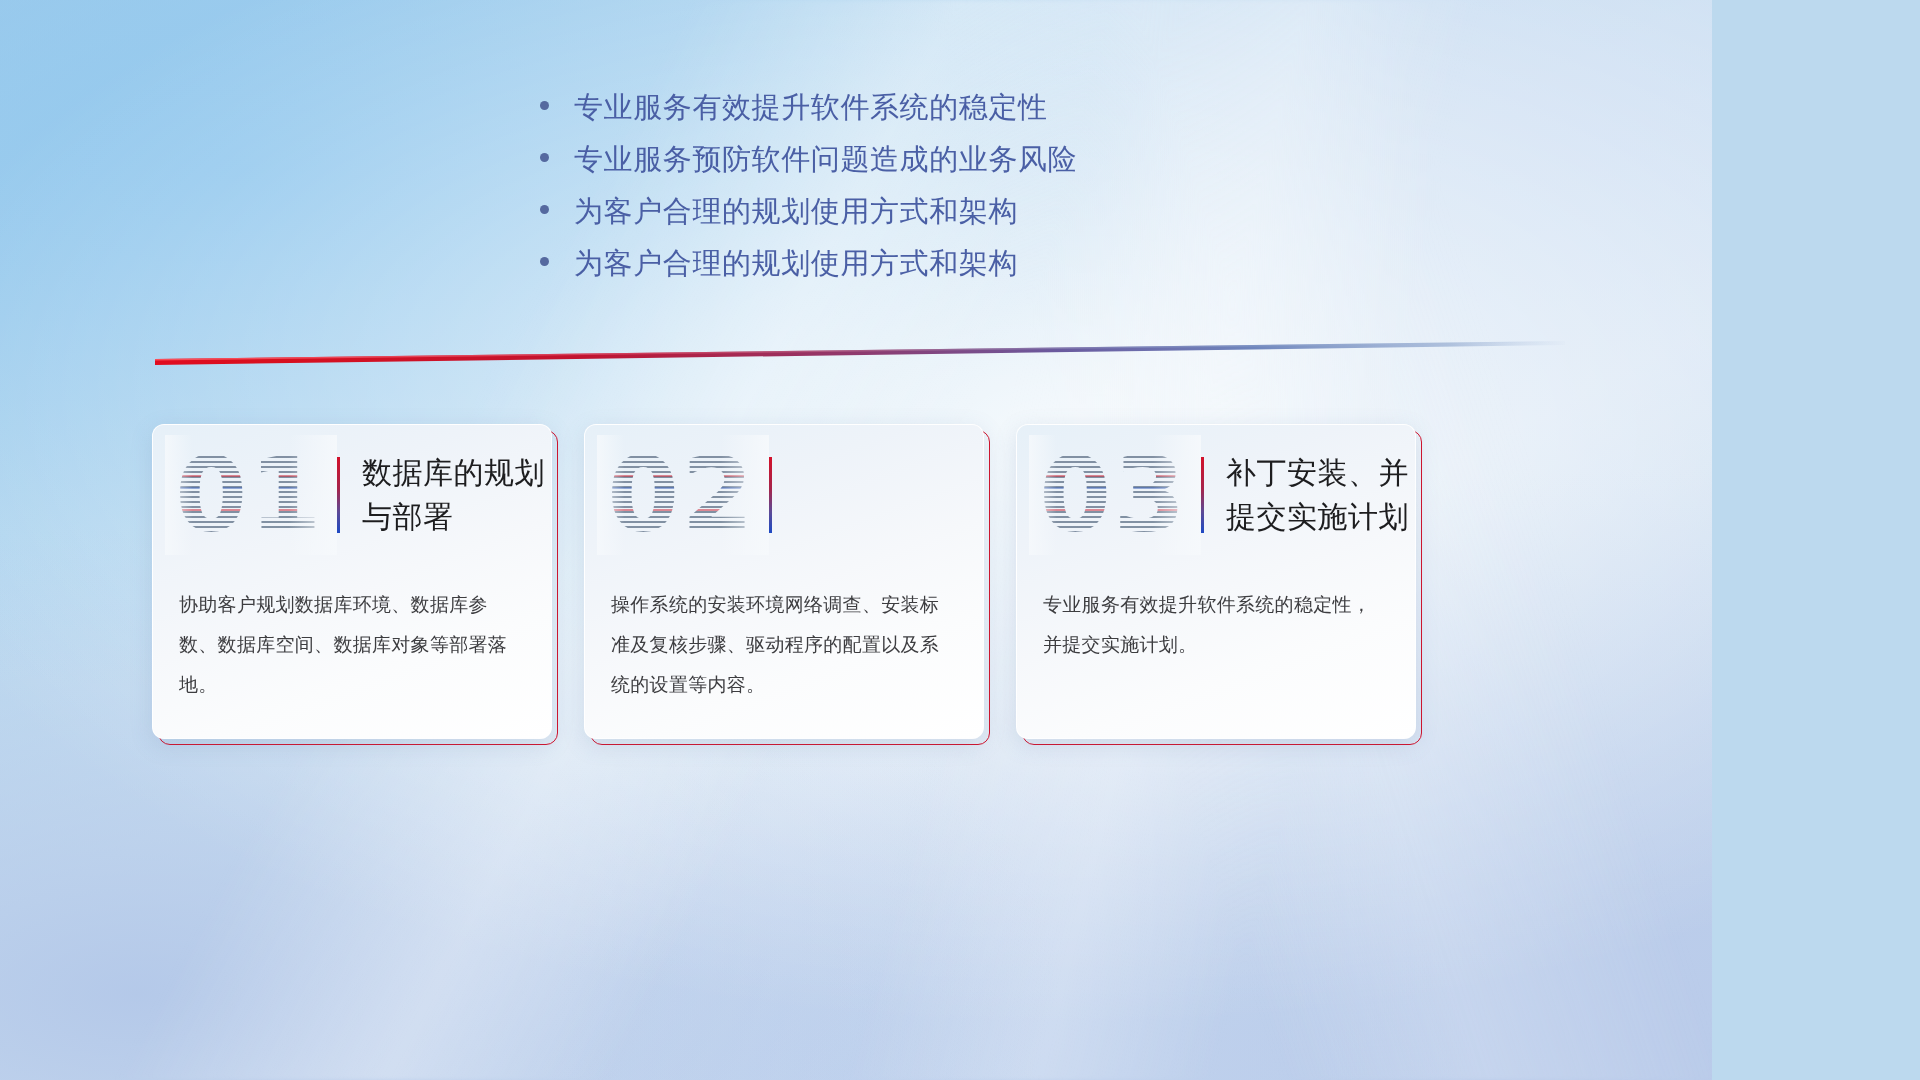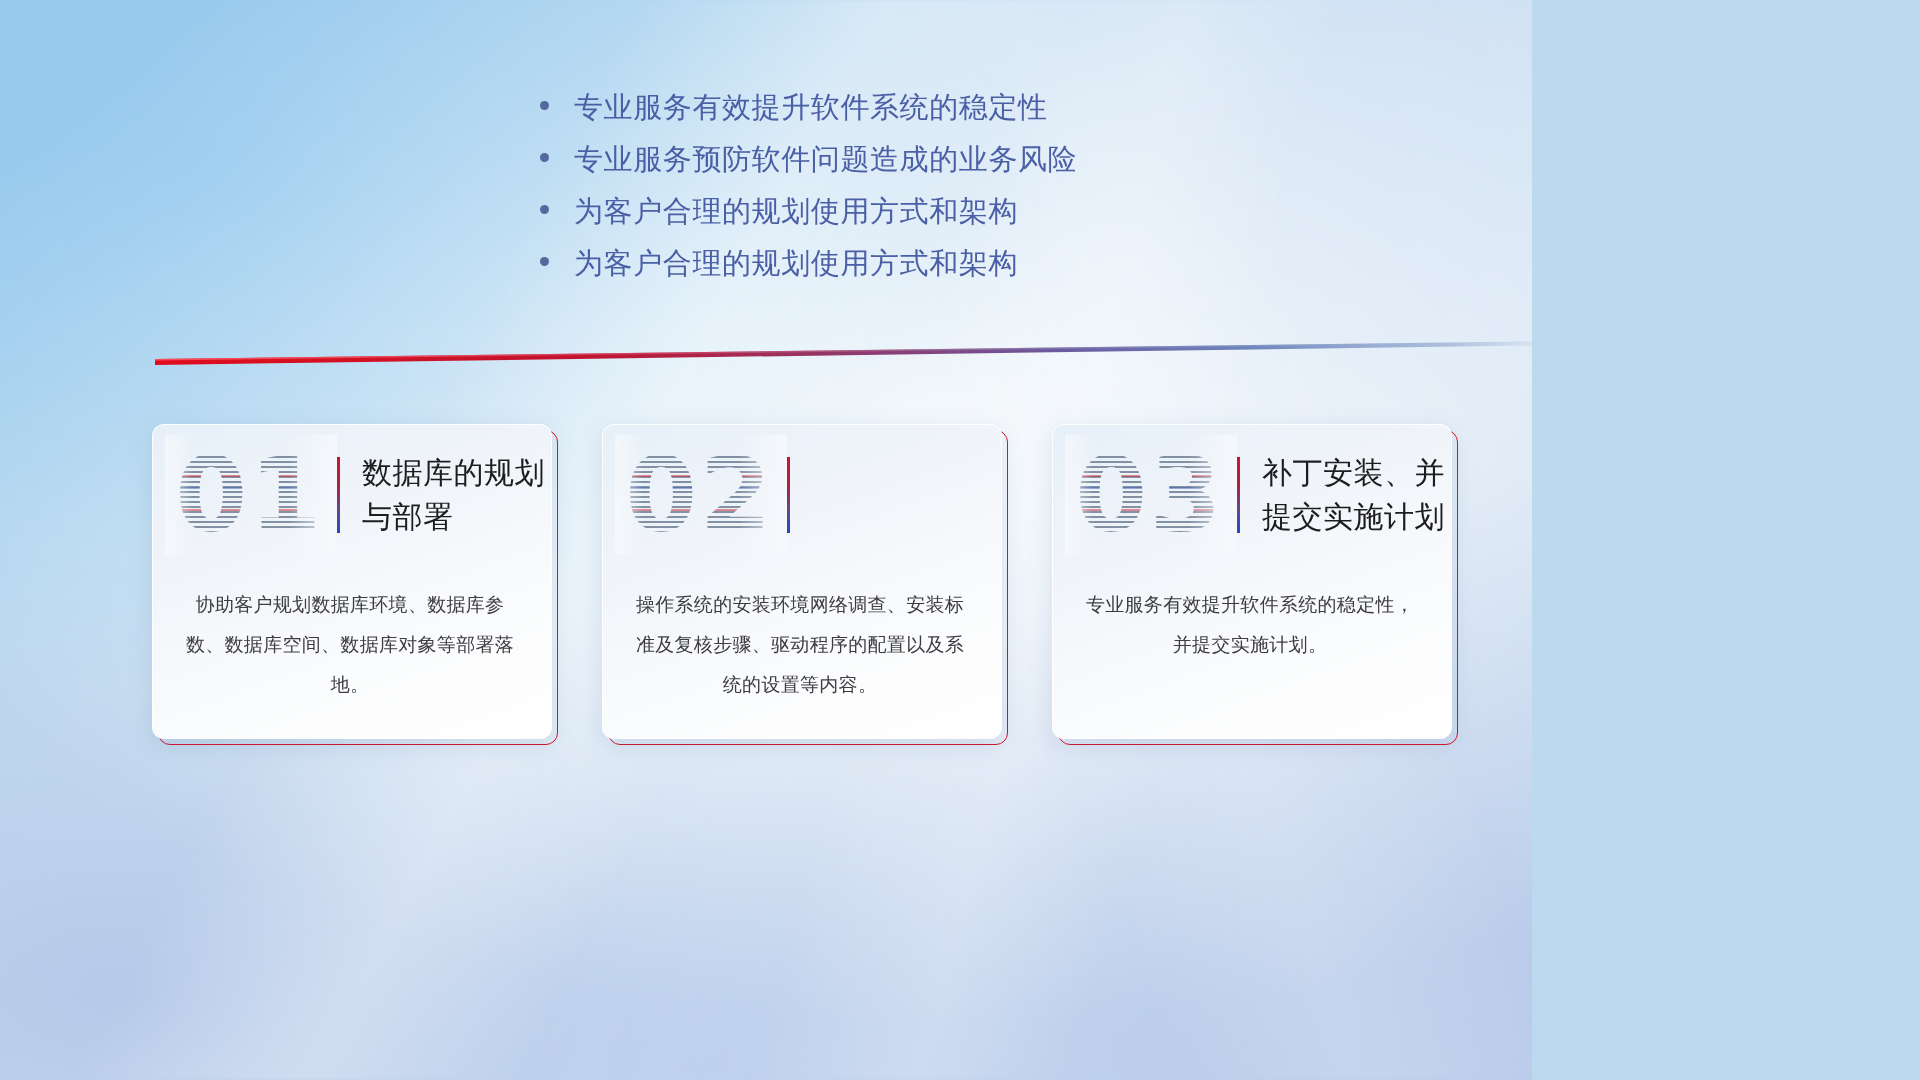--- a/index.html
+++ b/index.html
@@ -9,21 +9,21 @@
     height: 1080px;
     overflow: hidden;
   }
   body {
     font-family: "Liberation Sans", "DejaVu Sans", sans-serif;
     background: #bcd9ee;
   }
 
   #stage {
     position: relative;
-    width: 1532px;
+    width: 1712px;
     height: 1080px;
     overflow: hidden;
     background:
       radial-gradient(120% 95% at 62% 40%, rgba(255,255,255,0.78) 0%, rgba(255,255,255,0.40) 26%, rgba(255,255,255,0.0) 58%),
       radial-gradient(70% 60% at 14% 16%, rgba(146,200,238,0.95) 0%, rgba(150,202,238,0.25) 55%, rgba(160,205,236,0) 80%),
       radial-gradient(60% 55% at 90% 10%, rgba(206,222,243,0.85) 0%, rgba(206,222,243,0) 70%),
       radial-gradient(75% 60% at 8% 92%, rgba(175,196,231,0.85) 0%, rgba(175,196,231,0) 72%),
       radial-gradient(85% 70% at 96% 96%, rgba(186,203,234,0.9) 0%, rgba(186,203,234,0) 75%),
       radial-gradient(55% 45% at 50% 99%, rgba(196,214,240,0.75) 0%, rgba(196,214,240,0) 70%),
       linear-gradient(152deg, #9ecbeb 0%, #b2d6ef 22%, #cfe4f3 46%, #d8e6f4 62%, #c3d7ee 82%, #b9cdea 100%);
@@ -93,21 +93,21 @@
   }
 
   
   .cards {
     position: absolute;
     left: 152px;
     top: 424px;
     width: 1620px;
     height: 320px;
     display: flex;
-    gap: 50px;
+    gap: 32px;
   }
   .card {
     position: relative;
     width: 400px;
     height: 315px;
     flex: 0 0 400px;
   }
   
   .card-outline {
     position: absolute;
@@ -214,21 +214,20 @@
     letter-spacing: 0.5px;
     max-width: 196px;
   }
 
   .card-body {
     padding: 20px 30px 0 26px;
     font-size: 19px;
     line-height: 40px;
     color: #3d3d40;
     letter-spacing: 0.3px;
-    text-align: center;
   }
 
   .card-body p { margin: 0; }
 </style>
 </head>
 <body>
 
 <div id="stage">
 
   <div class="bullets">

